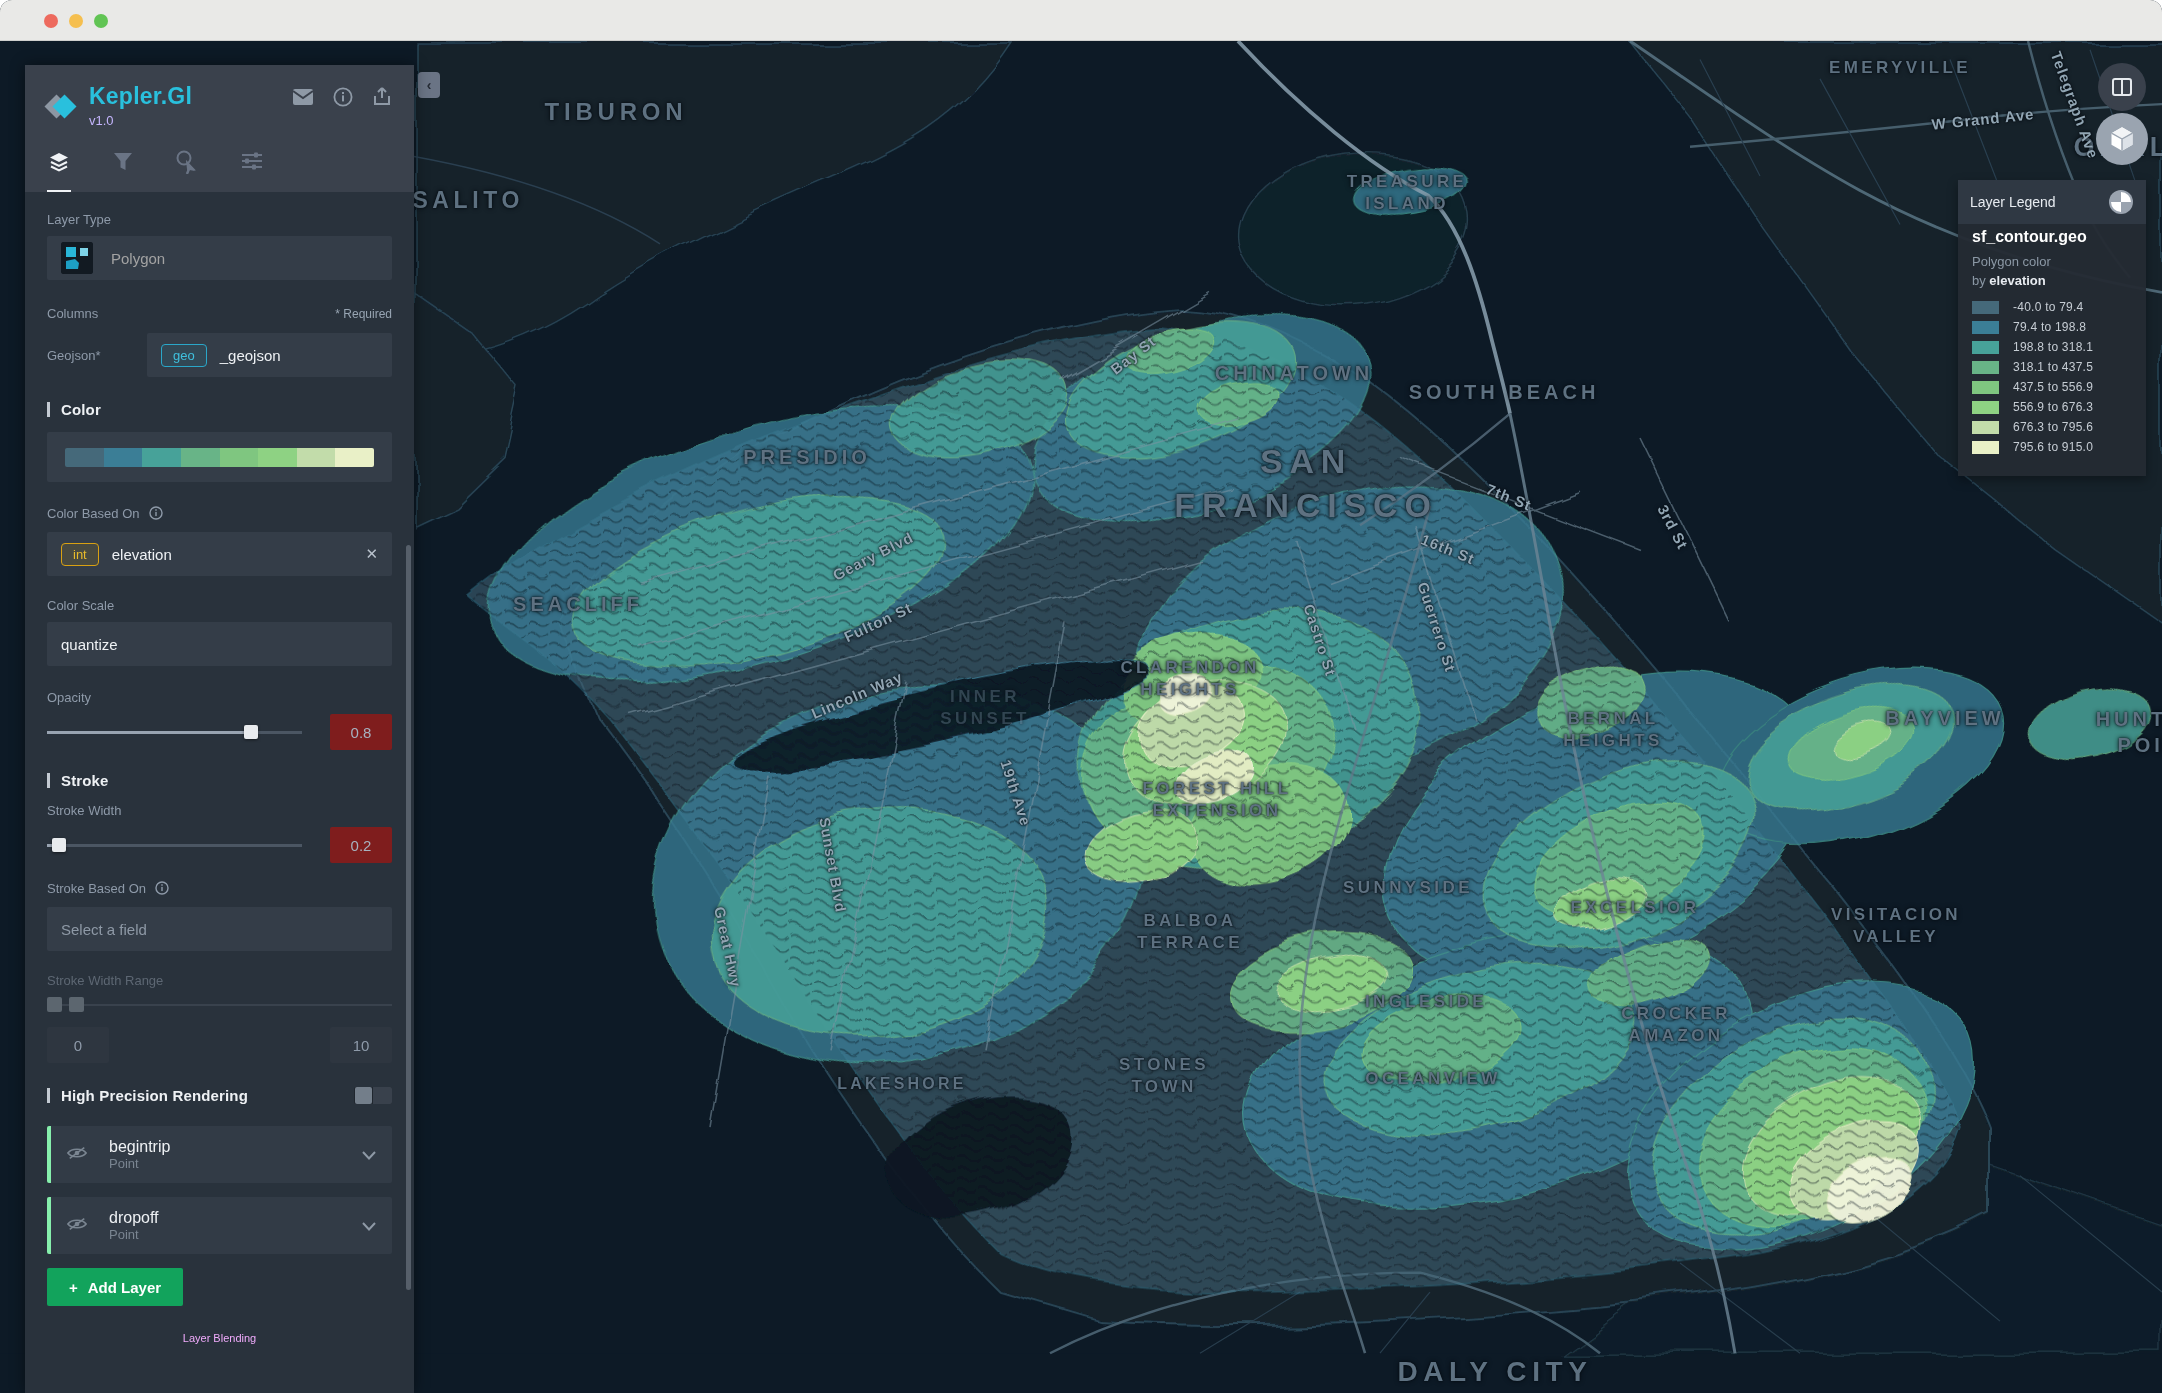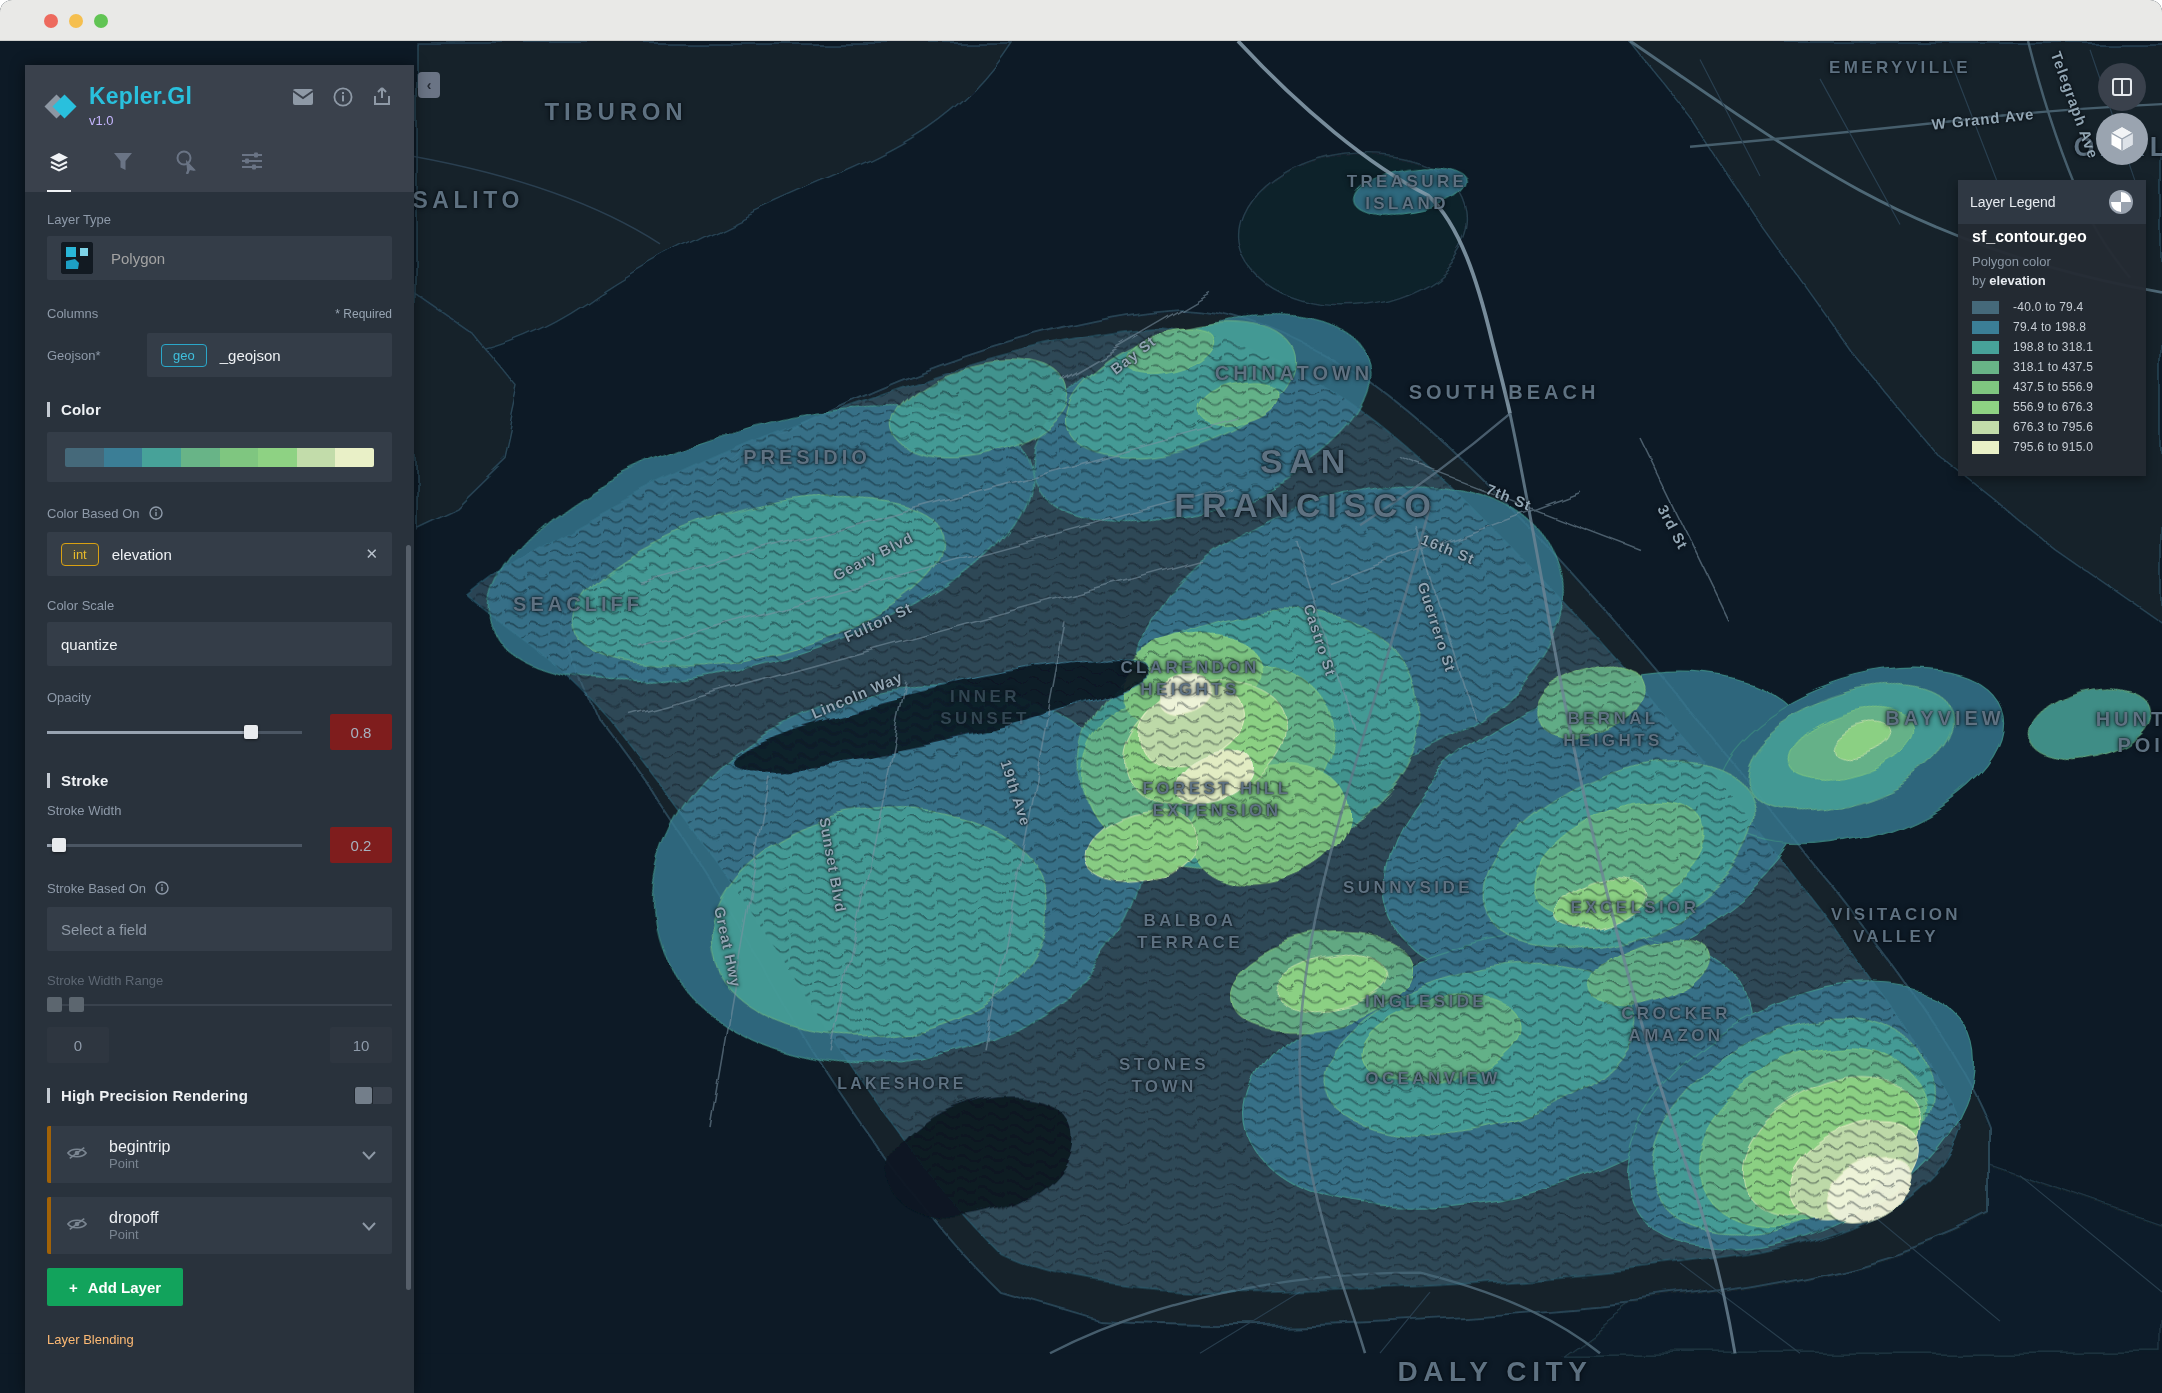--- a/index.html
+++ b/index.html
@@ -98,29 +98,29 @@
   .range-wrap{margin-bottom:14px;}
   .range{position:relative;height:16px;cursor:pointer;}
   .range .track{position:absolute;left:0;right:0;top:7px;height:2px;background:#39424d;}
   .range .knob{position:absolute;top:0;width:15px;height:15px;background:#5c666f;border-radius:2px;}
   .minmax{display:flex;justify-content:space-between;margin-bottom:24px;}
   .minmax .valbox{background:#2e3640;color:#8e9aa9;}
   .hp-row{display:flex;align-items:center;justify-content:space-between;margin:4px 0 22px;}
   .toggle{position:relative;width:38px;height:17px;background:#1f262e;border-radius:2px;cursor:pointer;}
   .toggle .kn{position:absolute;left:1px;top:0px;width:17px;height:17px;background:#737e8a;border-radius:2px;}
   .toggle .rest{position:absolute;right:0;top:0;width:19px;height:17px;background:#39414c;border-radius:0 2px 2px 0;}
-  .layer-item{position:relative;background:#323b46;border-left:4px solid #a16207;border-radius:2px;
+  .layer-item{position:relative;background:#323b46;border-left:4px solid #86efac;border-radius:2px;
     height:57px;margin-bottom:14px;display:flex;align-items:center;padding:0 16px;cursor:pointer;}
   .layer-item .eye{margin-right:22px;color:#7a8591;flex:0 0 auto;}
   .layer-name{color:#eef1f4;font-size:16px;line-height:1.15;}
   .layer-sub{color:#7a8591;font-size:13px;}
   .layer-item .chev{margin-left:auto;color:#8e99a6;}
   .add-layer{margin:14px 0 26px;width:136px;height:38px;background:#12a35c;border:none;border-radius:2px;
     color:#fff;font-size:15px;font-weight:bold;display:flex;align-items:center;justify-content:center;gap:10px;cursor:pointer;font-family:"Liberation Sans",sans-serif;}
-  .blend-label{font-size:13px;color:#fdba74;}
+  .blend-label{font-size:11px;color:#f0abfc;text-align:center;}
   .sb-scroll{position:absolute;right:3px;top:480px;width:5px;height:745px;background:#565f6a;border-radius:3px;z-index:5;}
 </style>
 </head>
 <body>
 
 <div id="window">
 
   <div class="titlebar">
     <div class="traffic">
       <span id="tl-close" style="background: rgb(237, 106, 94);"></span>

